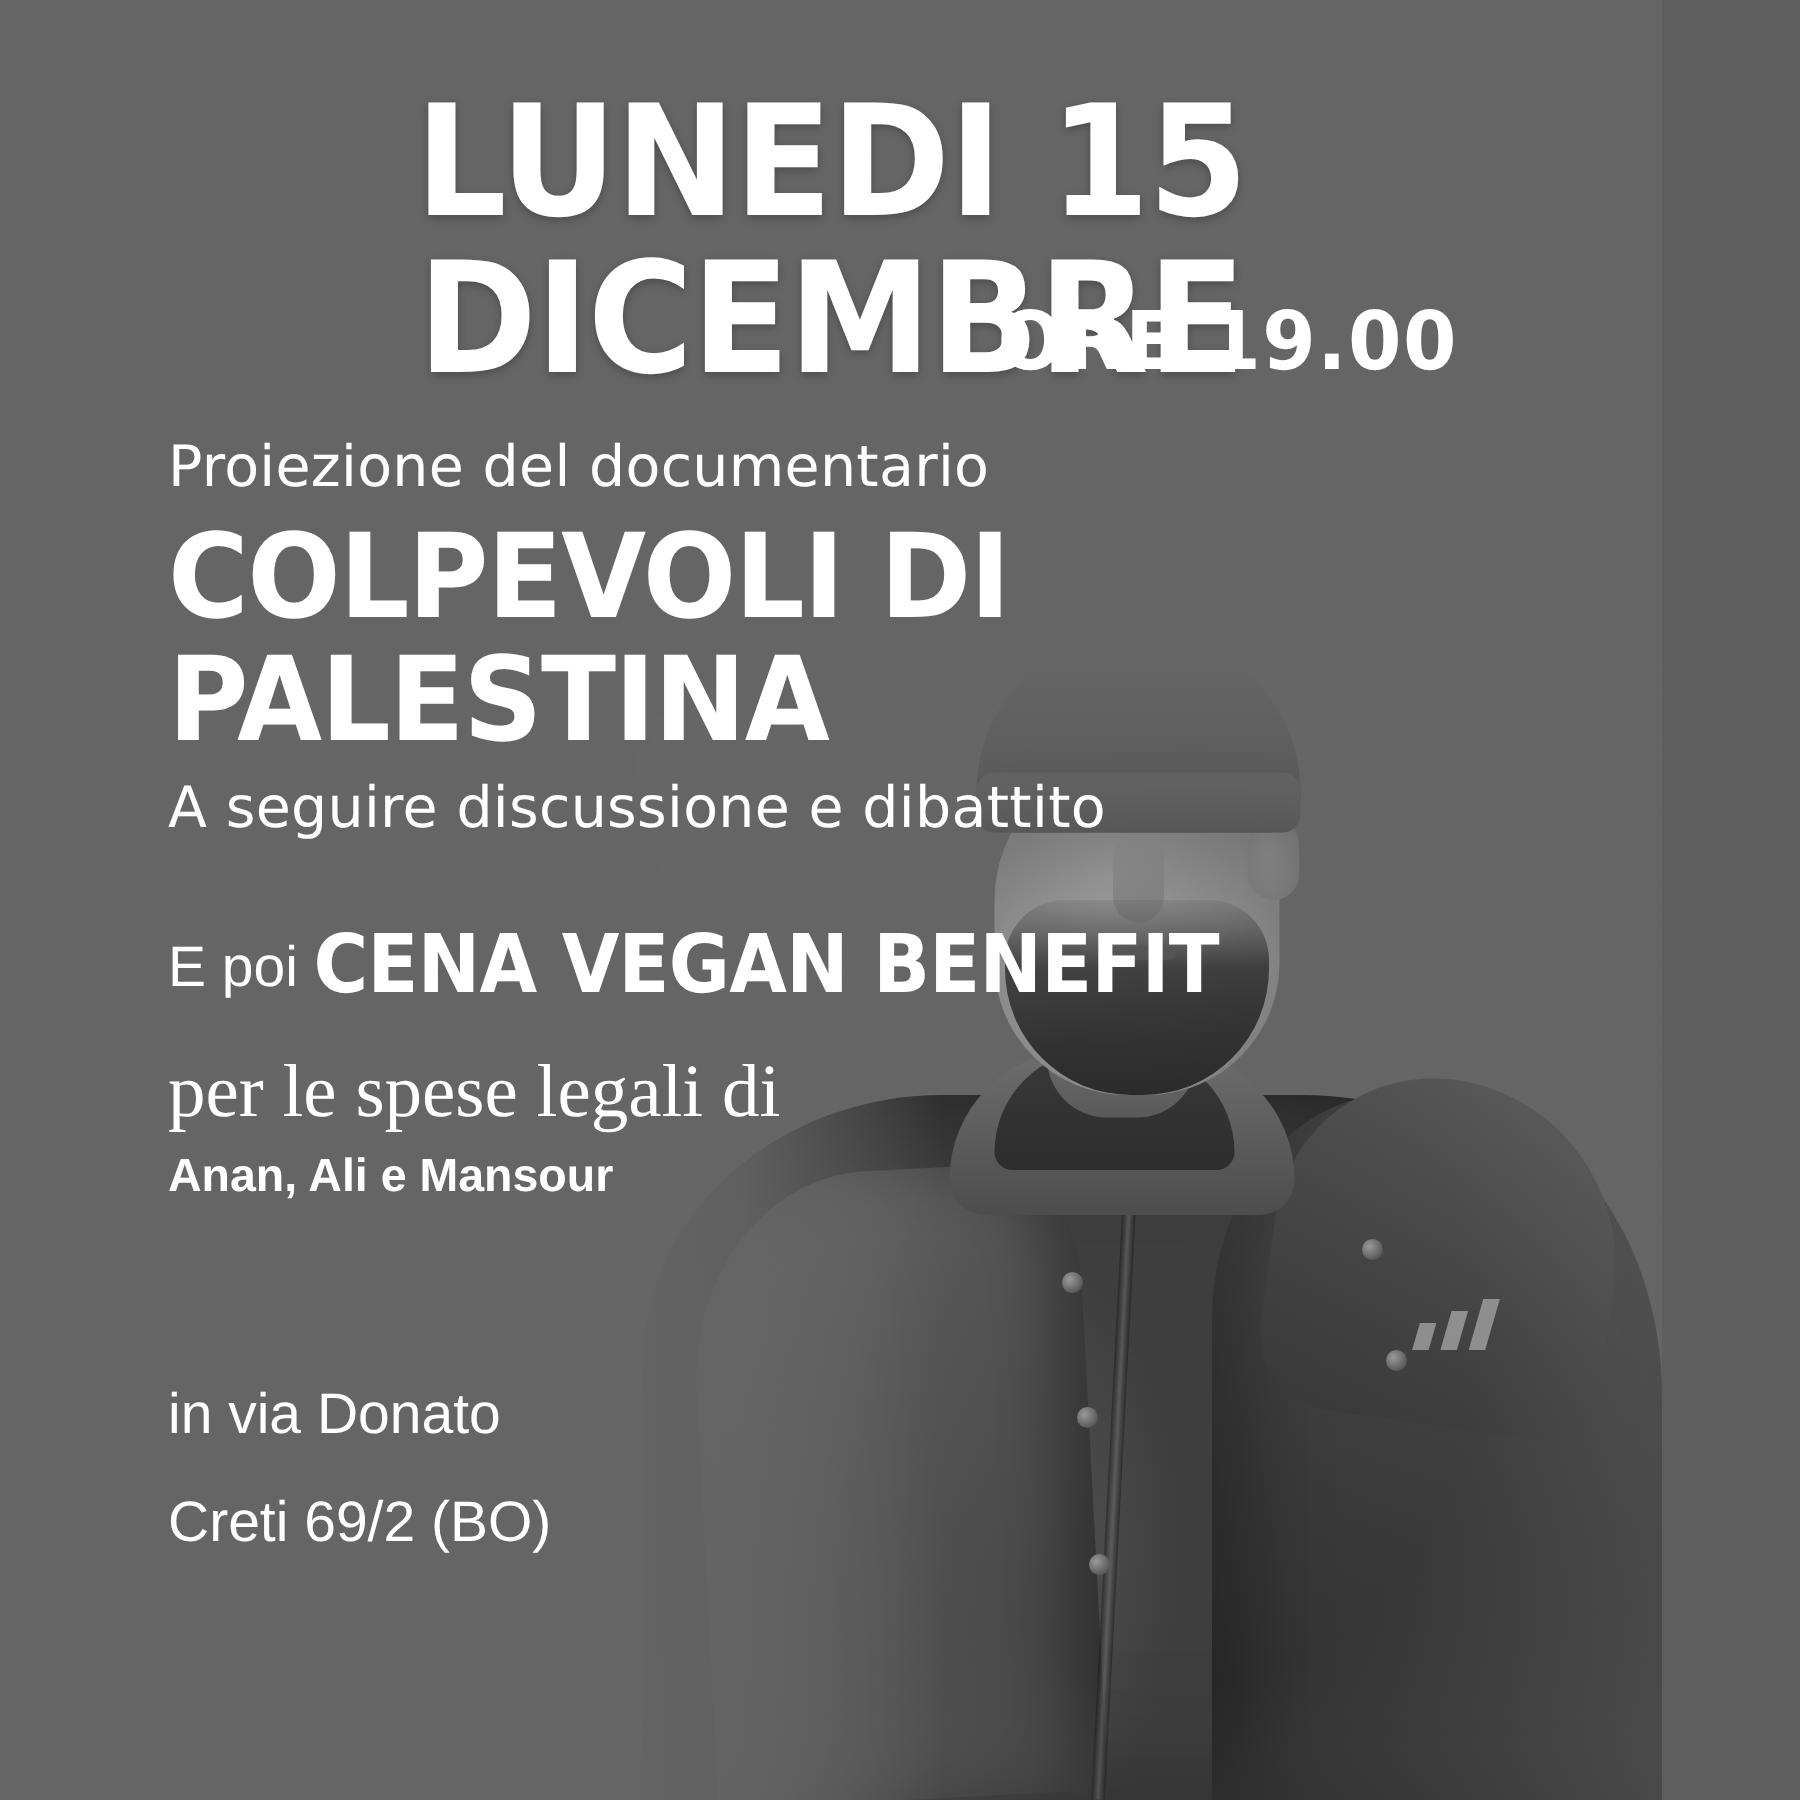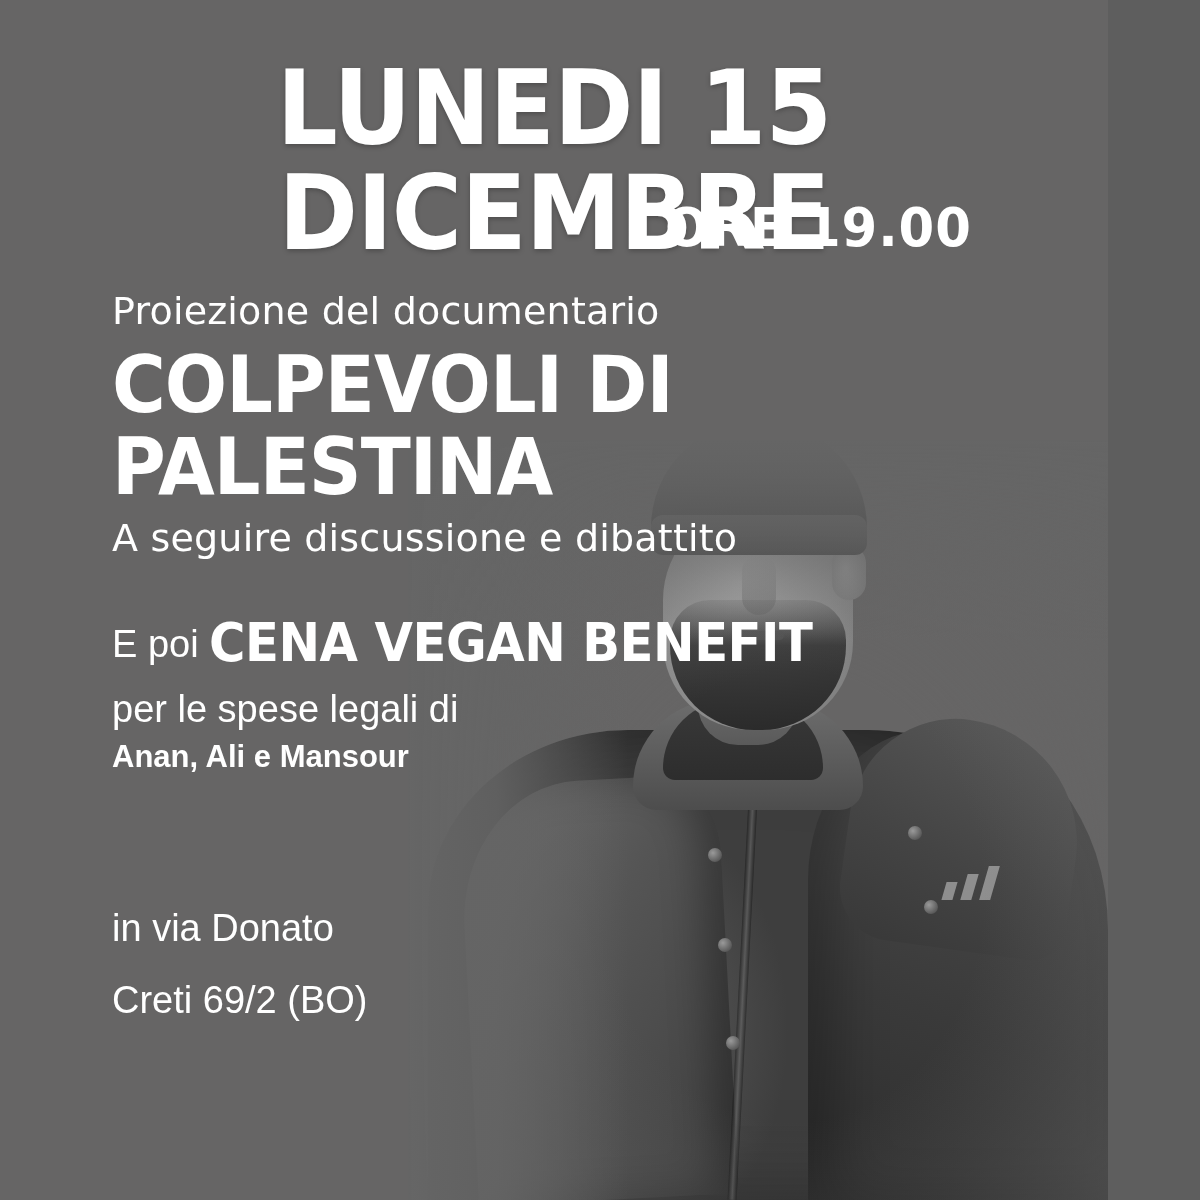--- a/index.html
+++ b/index.html
@@ -309,23 +309,24 @@
     font-family: "DejaVu Sans", sans-serif;
     font-weight: bold;
     font-size: 54px;
     letter-spacing: -0.5px;
     display: inline-block;
     transform: scaleX(0.92);
     transform-origin: left center;
     vertical-align: -4px;
   }
   .dinner-line2 {
-    font-size: 38px;
+    font-size: 50px;
     line-height: 1.35;
-    margin-top: 10px;
+    margin-top: 20px;
+    font-family: Liberation Serif, serif;
   }
   .dinner-line3 {
     font-size: 31px;
     font-weight: bold;
     line-height: 1.3;
     margin-top: 2px;
   }
   .block-venue {
     position: absolute;
     top: 898px;
@@ -344,21 +345,21 @@
     letter-spacing: 0px;
     display: inline-block;
     transform: scaleX(0.95);
     transform-origin: left center;
     vertical-align: -4px;
     margin-left: 14px;
   }
   .venue-addr {
     font-size: 38px;
     line-height: 1.42;
-    margin-top: 4px;
+    margin-top: 19px;
   }
 </style>
 </head>
 <body>
 
 <div id="poster">
 
   <div class="photo-layer">
     <div class="person">
       <div class="coat"></div>

